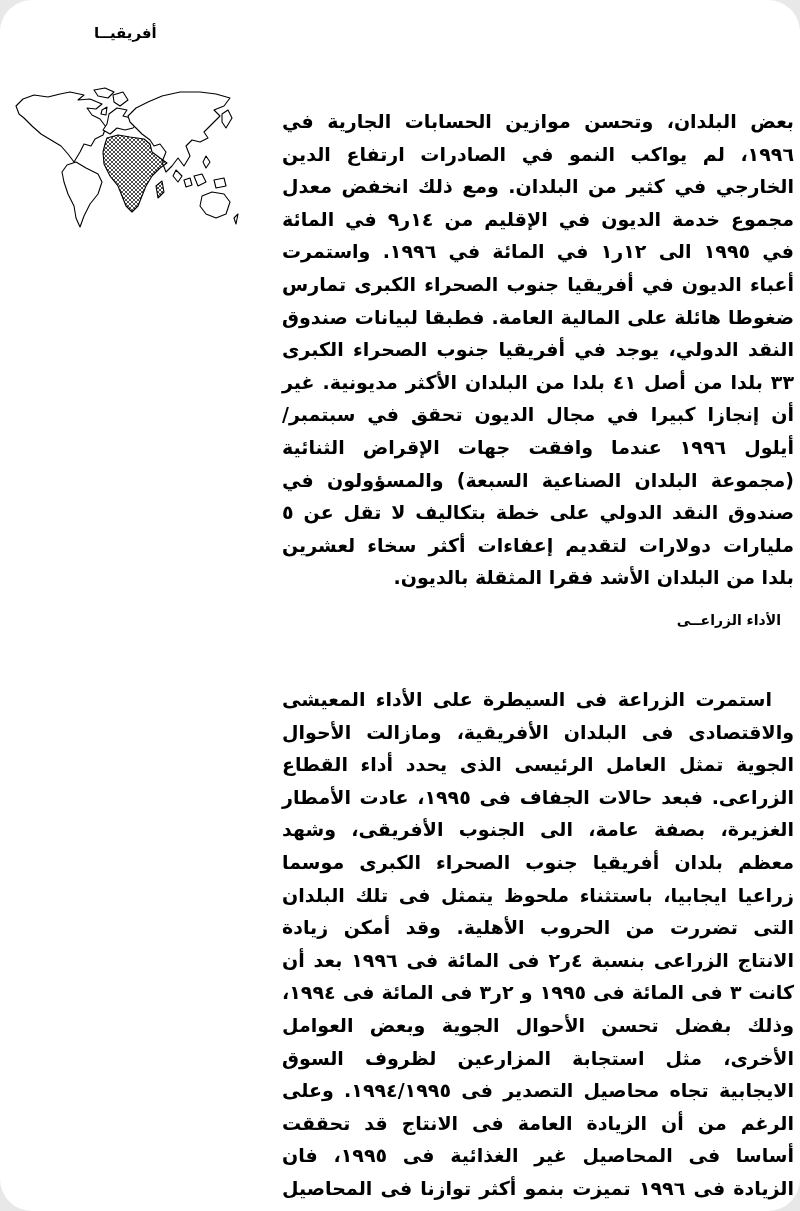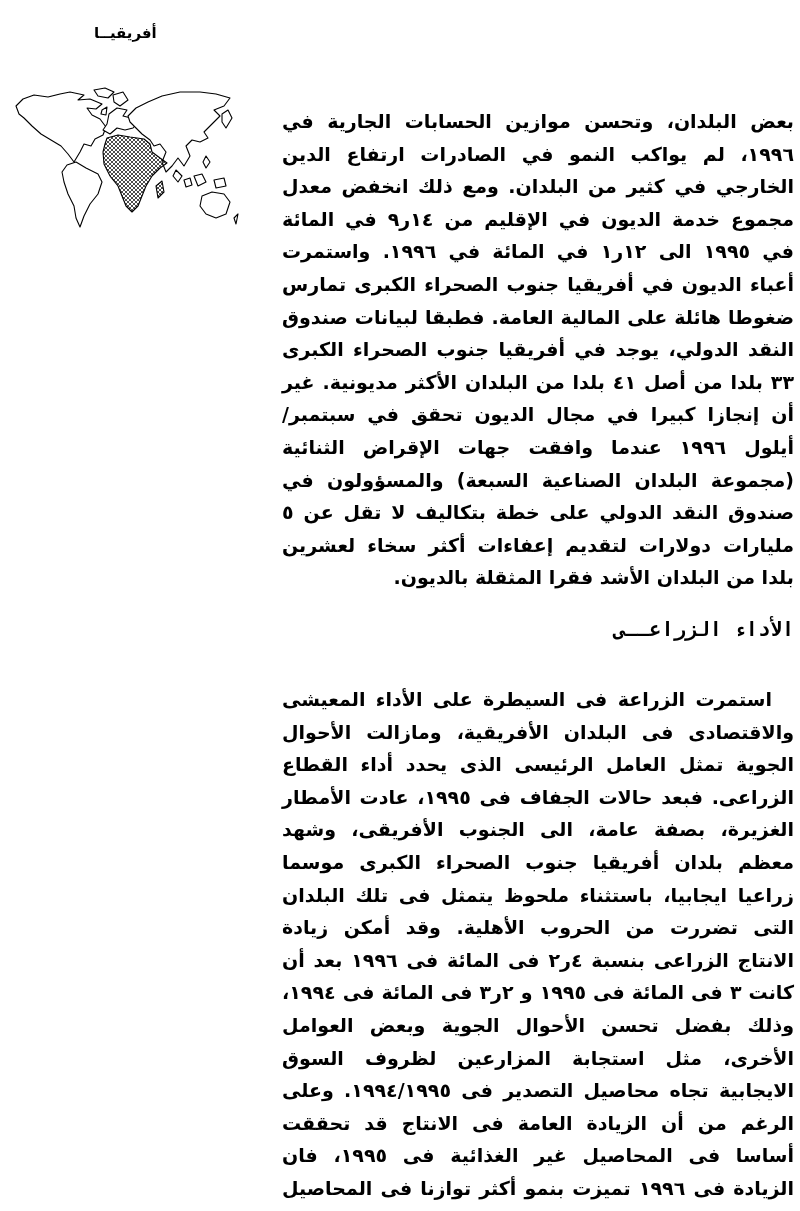--- a/index.html
+++ b/index.html
@@ -5,20 +5,21 @@
   html,body{margin:0;padding:0;background:#e8e8e8;}
   .page{
     position:relative;
     width:800px;height:1211px;
     margin:0 auto;
     background:#ffffff;
     color:#000000;
     font-family:"DejaVu Sans",sans-serif;
     direction:rtl;
     overflow:hidden;
+    border-radius:32px;
   }
   .region-header{
     position:absolute;
     left:94px;top:24px;
     direction:rtl;
     font-size:15px;
     font-weight:bold;
     letter-spacing:1px;
     white-space:nowrap;
   }
@@ -33,25 +34,24 @@
     left:282px;right:6px;
     font-size:19px;
     font-weight:bold;
     line-height:32.6px;
     text-align:justify;
     direction:rtl;
   }
   .intro-para{top:86px;}
   .section-heading{
     position:absolute;
-    right:6px;top:600px;
-    font-size:20px;
+    right:19px;top:600px;
+    font-size:14px;
     font-weight:bold;
     direction:rtl;
-    font-family:Liberation Mono, monospace;
   }
   .section-para{top:664px;text-indent:22px;}
 </style>
 </head>
 <body>
 
 <div class="page">
 
   <div class="region-header">أفريقيــا</div>
 

